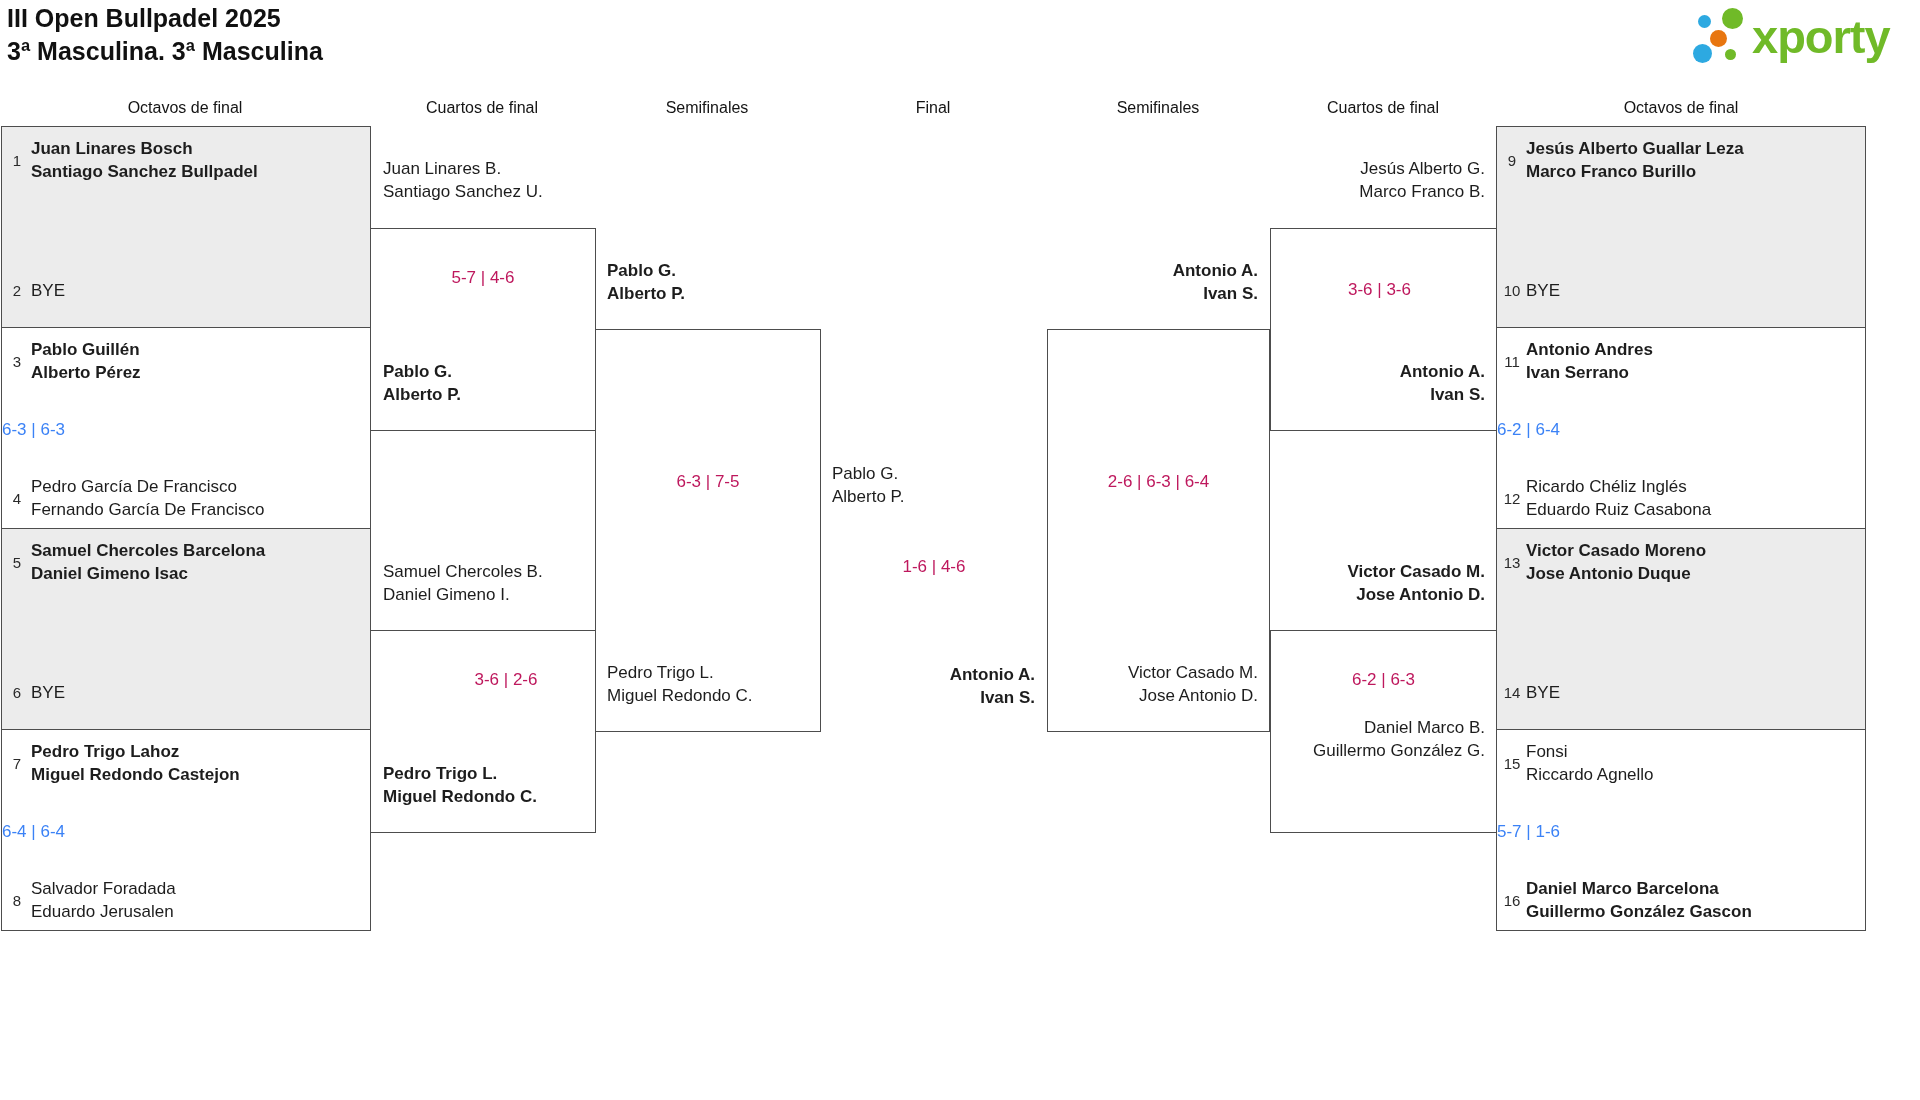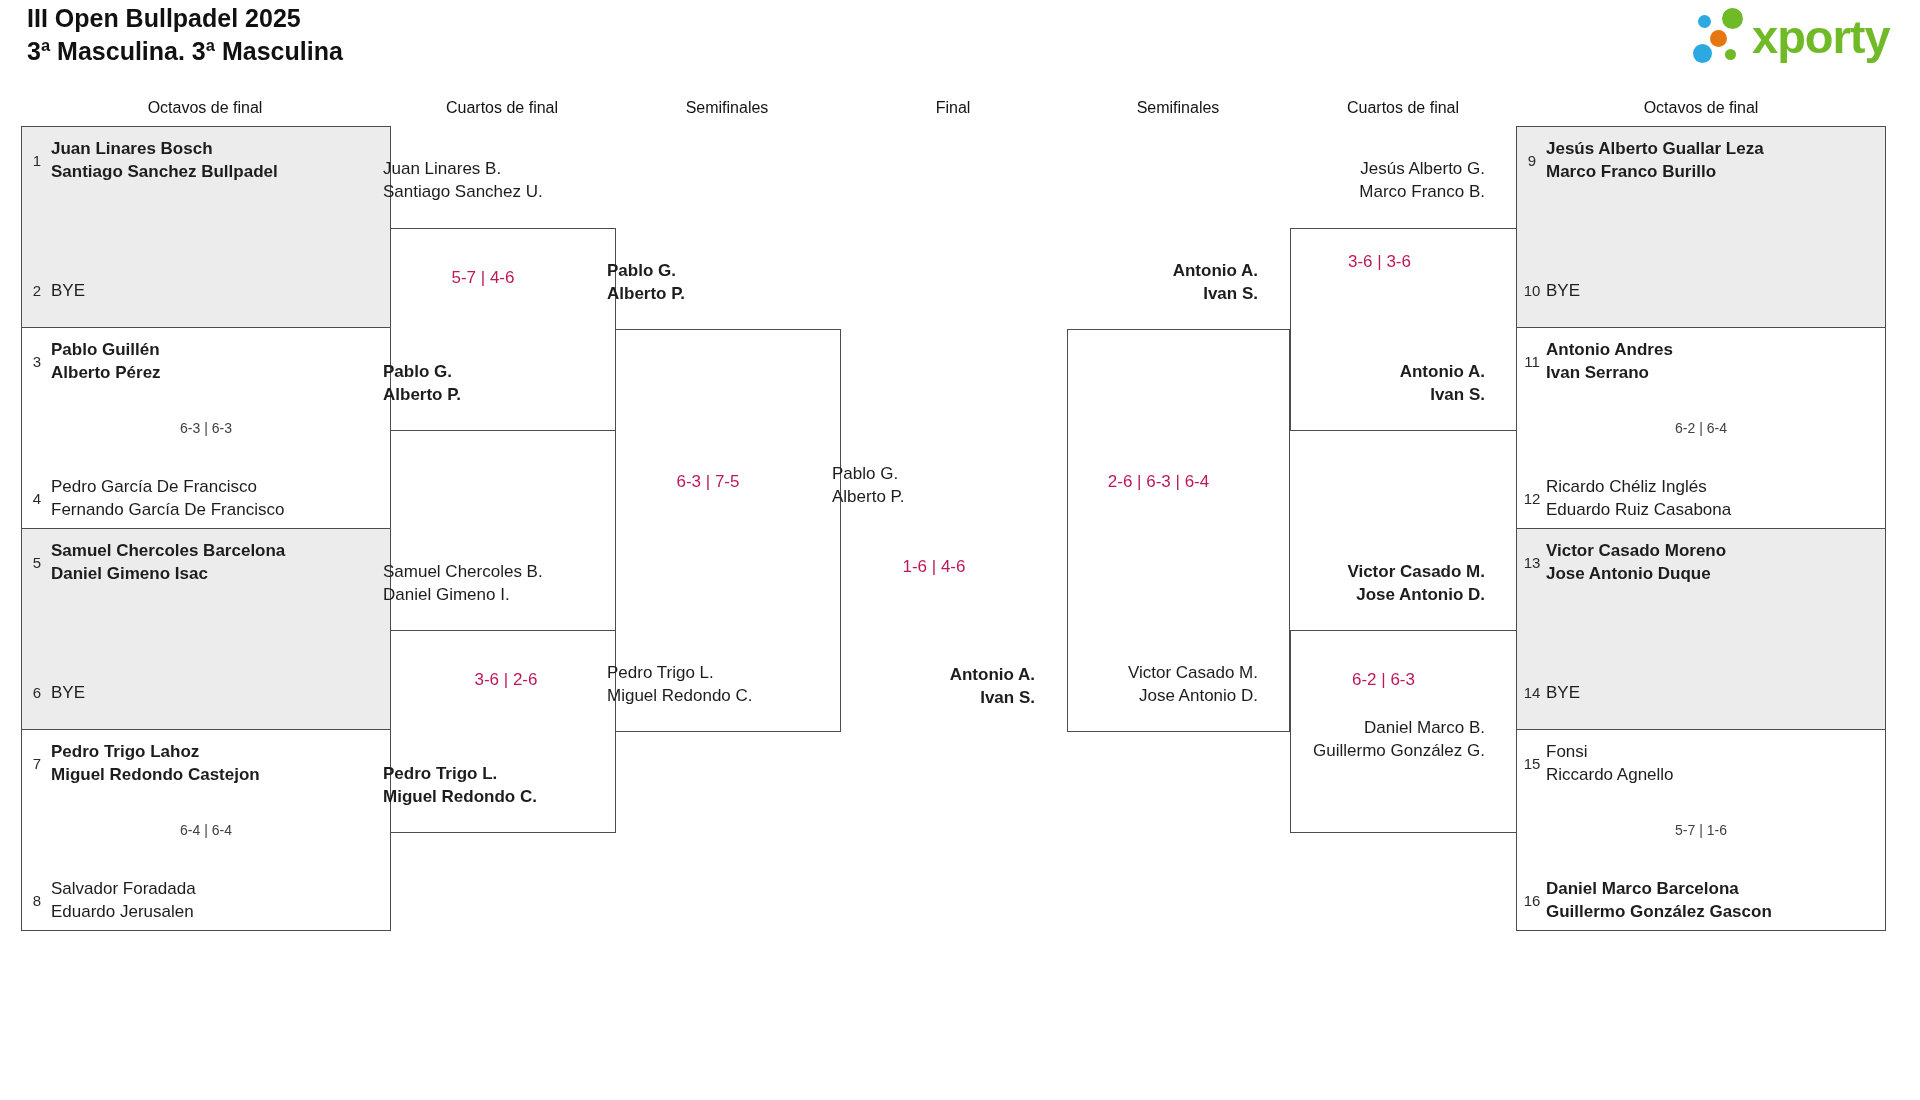--- a/index.html
+++ b/index.html
@@ -1,33 +1,33 @@
 <!DOCTYPE html>
 <html><head>
 <meta charset="utf-8">
 <style>
   html,body{margin:0;padding:0;}
   body{
     width:1920px;height:1100px;position:relative;background:#ffffff;
     font-family:"Liberation Sans","DejaVu Sans",sans-serif;color:#1d1d1d;
     overflow:hidden;
   }
-  .abs{position:absolute;margin-left:20px;}
+  .abs{position:absolute;}
   .title{left:7px;top:2px;font-size:25px;line-height:33px;font-weight:700;color:#111;white-space:nowrap;}
   .rhead{top:99px;width:200px;text-align:center;font-size:16px;color:#141414;white-space:nowrap;}
   
   .obox{width:370px;height:202px;border:1px solid #4d4d4d;box-sizing:border-box;background:#fff;}
   .obox.gray{background:#ececec;}
   .orow{position:absolute;left:0;display:flex;align-items:center;padding-left:5px;}
   .seed{width:20px;min-width:20px;font-size:15px;color:#2a2a2a;text-align:center;}
   .names{font-size:17px;line-height:23px;margin-left:4px;white-space:nowrap;}
   .row-a{top:10px;}
   .row-b{top:147px;}
   .row-bye{top:152px;}
-  .oscore{position:absolute;left:0;right:0;top:92px;text-align:center;font-size:14px;color:#404040;white-space:nowrap;}
+  .oscore{position:absolute;left:0;right:0;top:92px;text-align:left;font-size:17px;color:#3b82f6;white-space:nowrap;}
   
   .mrect{border:1px solid #4d4d4d;box-sizing:border-box;background:transparent;}
   .team{position:absolute;font-size:17px;line-height:23px;color:#1d1d1d;white-space:nowrap;}
   .b{font-weight:700;}
   .ralign{text-align:right;}
   .mscore{position:absolute;font-size:17px;color:#be185d;text-align:center;white-space:nowrap;}
   
   .dot{position:absolute;border-radius:50%;}
   .logotext{position:absolute;left:1752px;top:13px;font-size:47px;font-weight:700;letter-spacing:-1px;line-height:1;white-space:nowrap;}
 </style>
@@ -209,21 +209,21 @@
 <div class="mscore" style="left:370px;width:272px;top:670px;">3-6 | 2-6</div>
 <div class="team b" style="left:383px;top:762px;">
   <div>Pedro Trigo L.</div>
   <div>Miguel Redondo C.</div>
 </div>
 
 <div class="team ralign" style="left:1270px;width:215px;top:157px;">
   <div>Jesús Alberto G.</div>
   <div>Marco Franco B.</div>
 </div>
-<div class="mscore" style="left:1270px;width:219px;top:252px;">3-6 | 3-6</div>
+<div class="mscore" style="left:1270px;width:219px;top:280px;">3-6 | 3-6</div>
 <div class="team b ralign" style="left:1270px;width:215px;top:360px;">
   <div>Antonio A.</div>
   <div>Ivan S.</div>
 </div>
 
 <div class="team b ralign" style="left:1270px;width:215px;top:560px;">
   <div>Victor Casado M.</div>
   <div>Jose Antonio D.</div>
 </div>
 <div class="mscore" style="left:1270px;width:227px;top:670px;">6-2 | 6-3</div>

